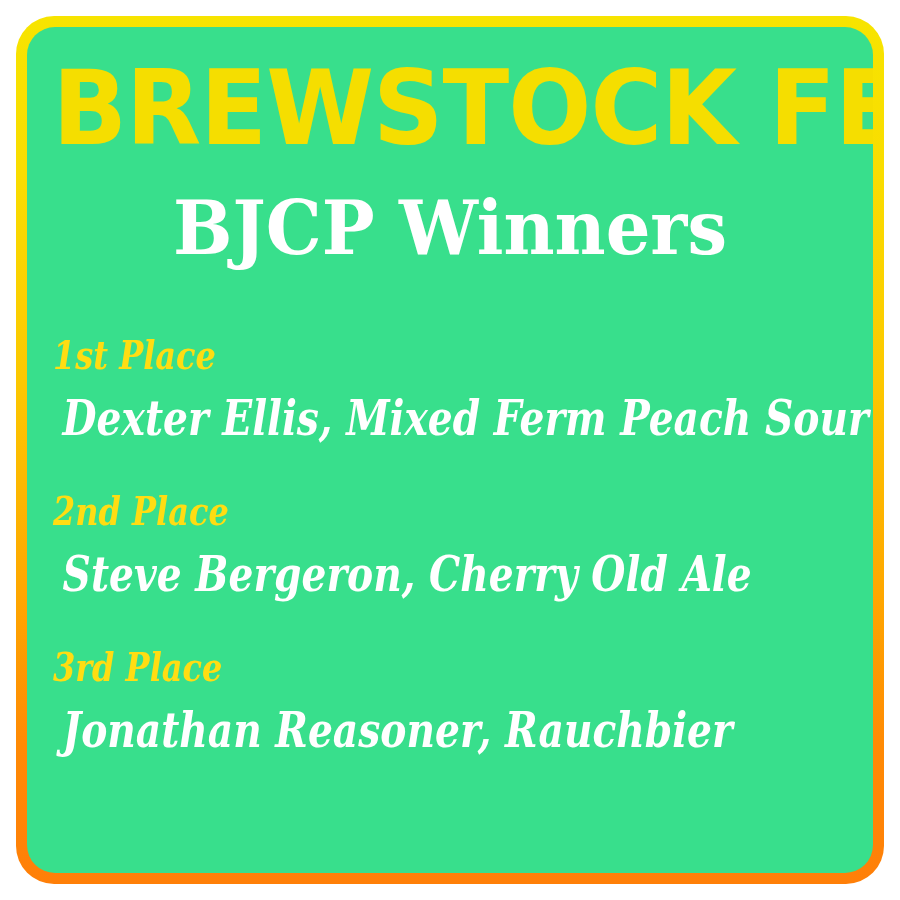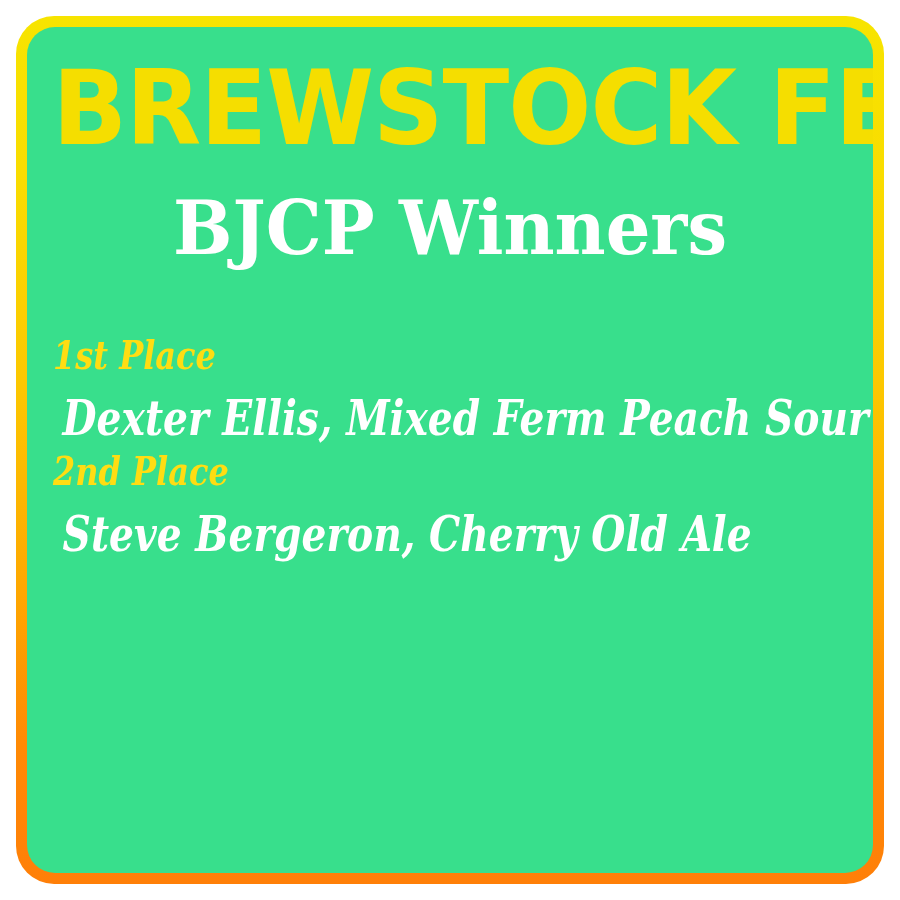--- a/index.html
+++ b/index.html
@@ -92,20 +92,21 @@
     left: 0;
     right: 0;
     top: 305px;
     font-style: italic;
   }
 
   .winner-row {
     padding: 0 0 0 26px;
   }
   .winner-row + .winner-row {
+    margin-top: 40px;
   }
 
   .place-label {
     color: #FFDD12;
     font-family: "DejaVu Serif", serif;
     font-weight: bold;
     font-size: 39px;
     line-height: 46px;
     white-space: nowrap;
     transform: scaleX(0.82);
@@ -141,17 +142,21 @@
         <div class="winner-row">
           <div class="place-label">1st Place</div>
           <div class="winner-name">Dexter Ellis, Mixed Ferm Peach Sour</div>
         </div>
 
         <div class="winner-row">
           <div class="place-label">2nd Place</div>
           <div class="winner-name">Steve Bergeron, Cherry Old Ale</div>
         </div>
 
+        <div class="winner-row">
+          <div class="place-label">3rd Place</div>
+          <div class="winner-name">Jonathan Reasoner, Rauchbier</div>
+        </div>
 
       </div>
     </div>
   </div>
 </div>
 
 </body></html>

